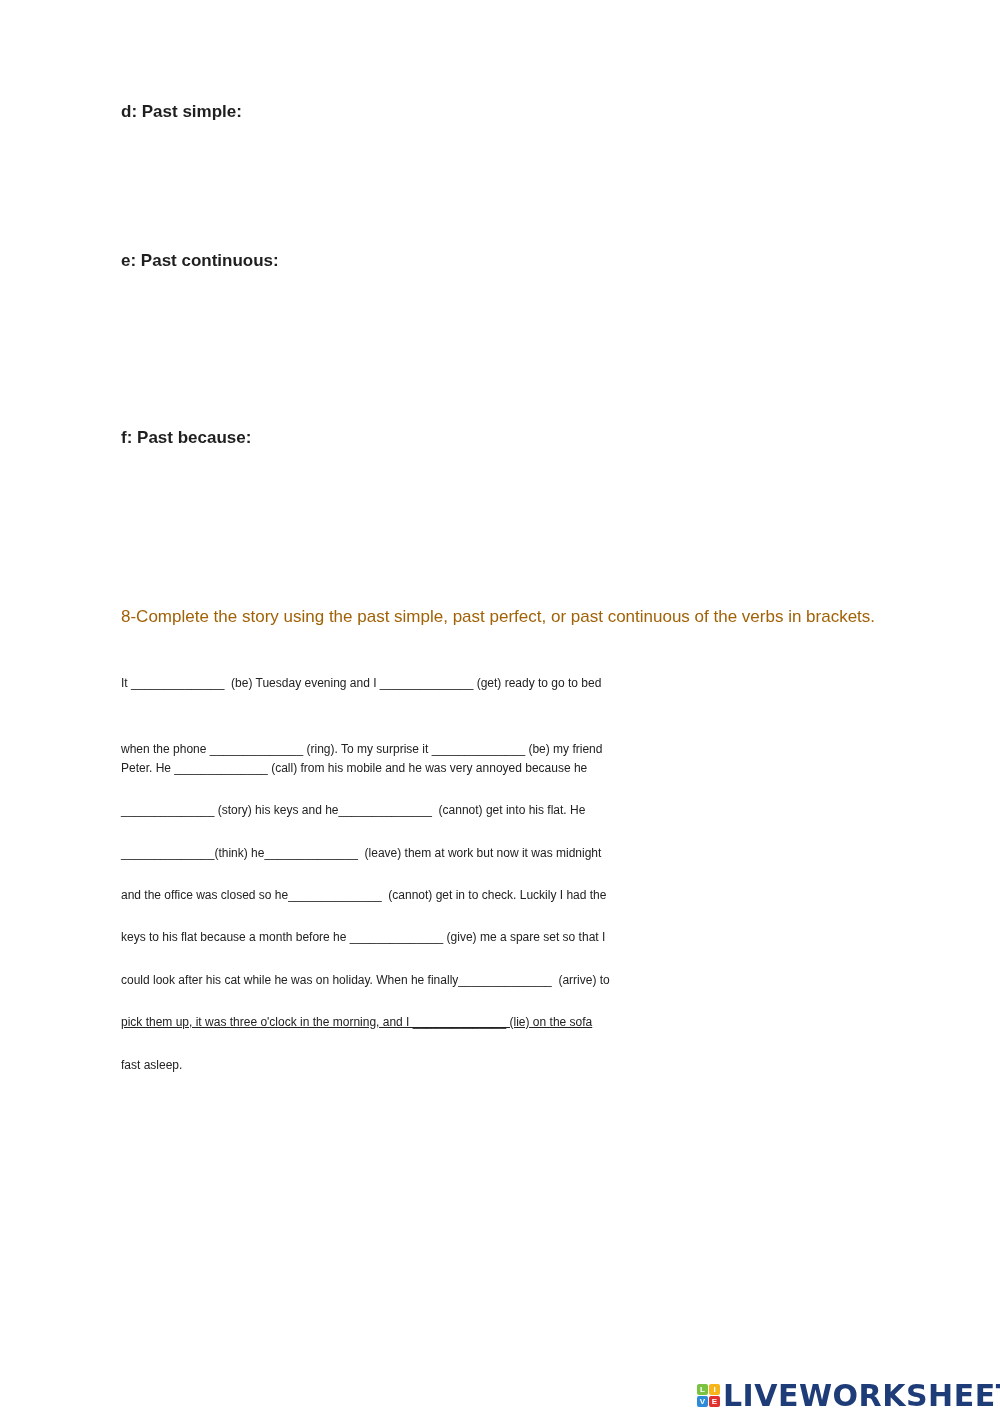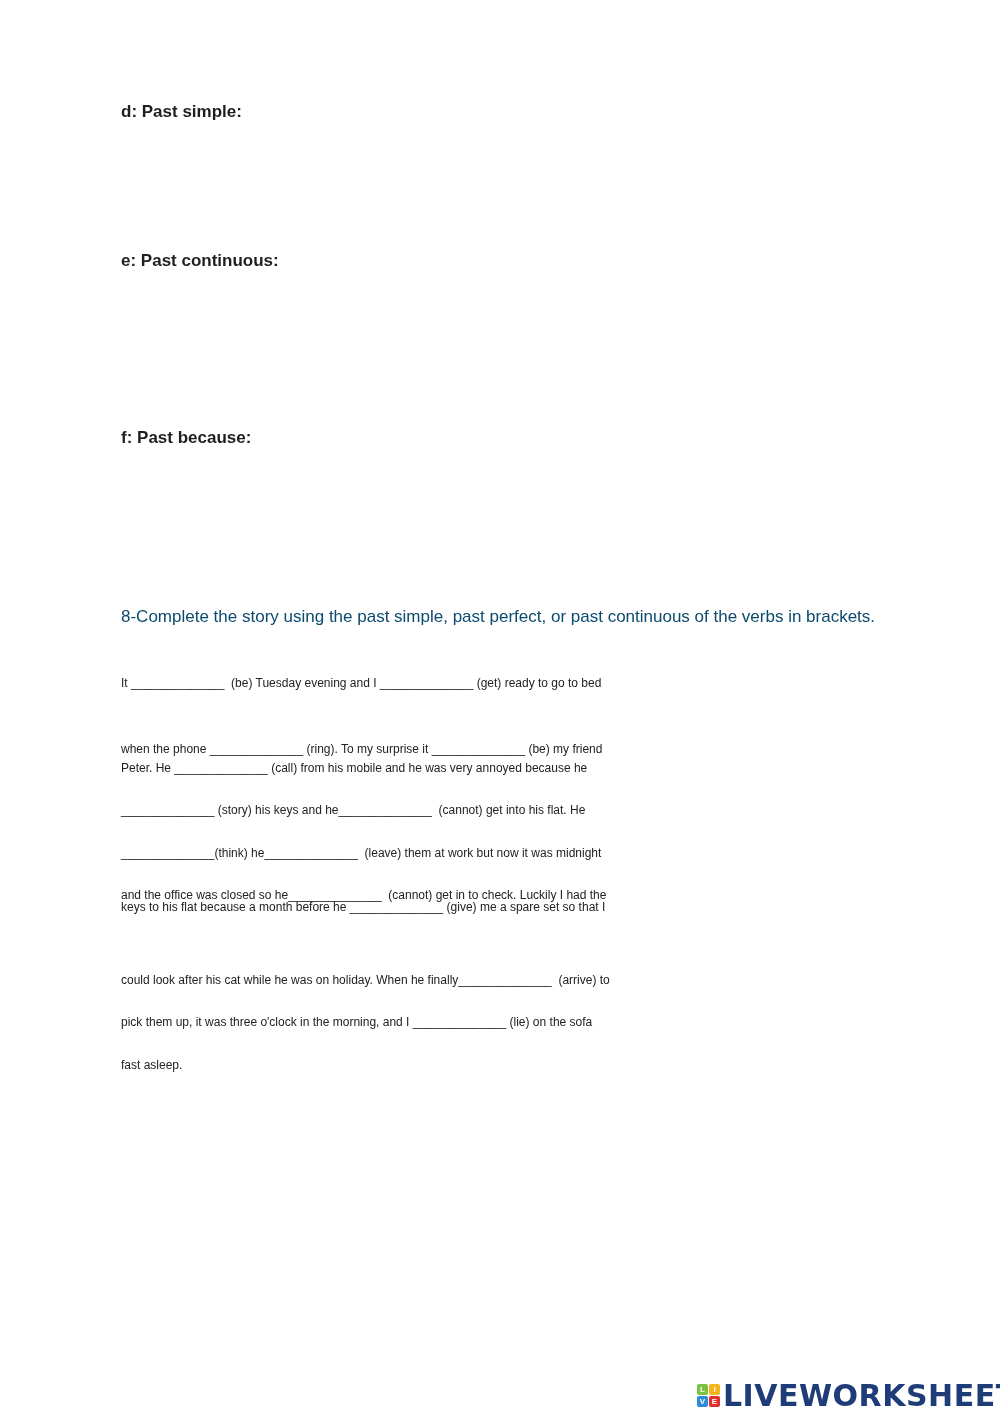--- a/index.html
+++ b/index.html
@@ -1,19 +1,19 @@
 <!DOCTYPE html>
 <html><head>
 <meta charset="utf-8">
 <style>
   html, body { margin:0; padding:0; background:#ffffff; }
   body { width:1000px; height:1413px; position:relative; overflow:hidden;
          font-family:"Liberation Sans", sans-serif; color:#1f1f1f; }
   .heading { position:absolute; left:121px; font-size:17px; font-weight:bold; color:#1f1f1f; }
-  .para { position:absolute; left:121px; width:760px; font-size:17px; line-height:24px; color:#0c4a6e; }
+  .para { position:absolute; left:121px; width:760px; font-size:17px; line-height:24px; color:#a16207; }
   .line { position:absolute; left:121px; font-size:12px; white-space:pre; color:#222; }
   .logo { position:absolute; left:697px; top:1378px; display:flex; align-items:center; }
   .logo-blocks { display:grid; grid-template-columns:11px 11px; grid-template-rows:11px 11px; gap:1px; margin-right:3px; }
   .blk { font-size:8px; font-weight:bold; color:#fff; display:flex; align-items:center; justify-content:center; border-radius:2px; }
   .logo-text { font-size:30px; font-weight:bold; color:#1d3c78; letter-spacing:0.5px; font-family:"DejaVu Sans", sans-serif; }
 </style>
 </head>
 <body>
 
 <div class="heading" style="top:56px;margin-top:46px;">d: Past simple:</div>
@@ -21,23 +21,23 @@
 <div class="heading" style="top:428px;">f: Past because:</div>
 
 <div class="para" style="top:605px;">8-Complete the story using the past simple, past perfect, or past continuous of the verbs in brackets.</div>
 
 <div class="line" style="top:676px;">It ______________  (be) Tuesday evening and I ______________ (get) ready to go to bed</div>
 <div class="line" style="top:718px;margin-top:24px;">when the phone ______________ (ring). To my surprise it ______________ (be) my friend</div>
 <div class="line" style="top:761px;">Peter. He ______________ (call) from his mobile and he was very annoyed because he</div>
 <div class="line" style="top:803px;">______________ (story) his keys and he______________  (cannot) get into his flat. He</div>
 <div class="line" style="top:846px;">______________(think) he______________  (leave) them at work but now it was midnight</div>
 <div class="line" style="top:888px;">and the office was closed so he______________  (cannot) get in to check. Luckily I had the</div>
-<div class="line" style="top:900px;">keys to his flat because a month before he ______________ (give) me a spare set so that I</div>
+<div class="line" style="top:930px;">keys to his flat because a month before he ______________ (give) me a spare set so that I</div>
 <div class="line" style="top:973px;">could look after his cat while he was on holiday. When he finally______________  (arrive) to</div>
-<div class="line" style="top:1015px;">pick them up, it was three o'clock in the morning, and I ______________ (lie) on the sofa</div>
+<div class="line" style="top:1015px;text-decoration:underline;">pick them up, it was three o'clock in the morning, and I ______________ (lie) on the sofa</div>
 <div class="line" style="top:1058px;">fast asleep.</div>
 
 <div class="logo">
   <div class="logo-blocks">
     <span class="blk" style="background:#7cc242;">L</span>
     <span class="blk" style="background:#f6b51b;">I</span>
     <span class="blk" style="background:#2e8bd8;">V</span>
     <span class="blk" style="background:#e0312f;">E</span>
   </div>
   <span class="logo-text">LIVEWORKSHEETS</span>

